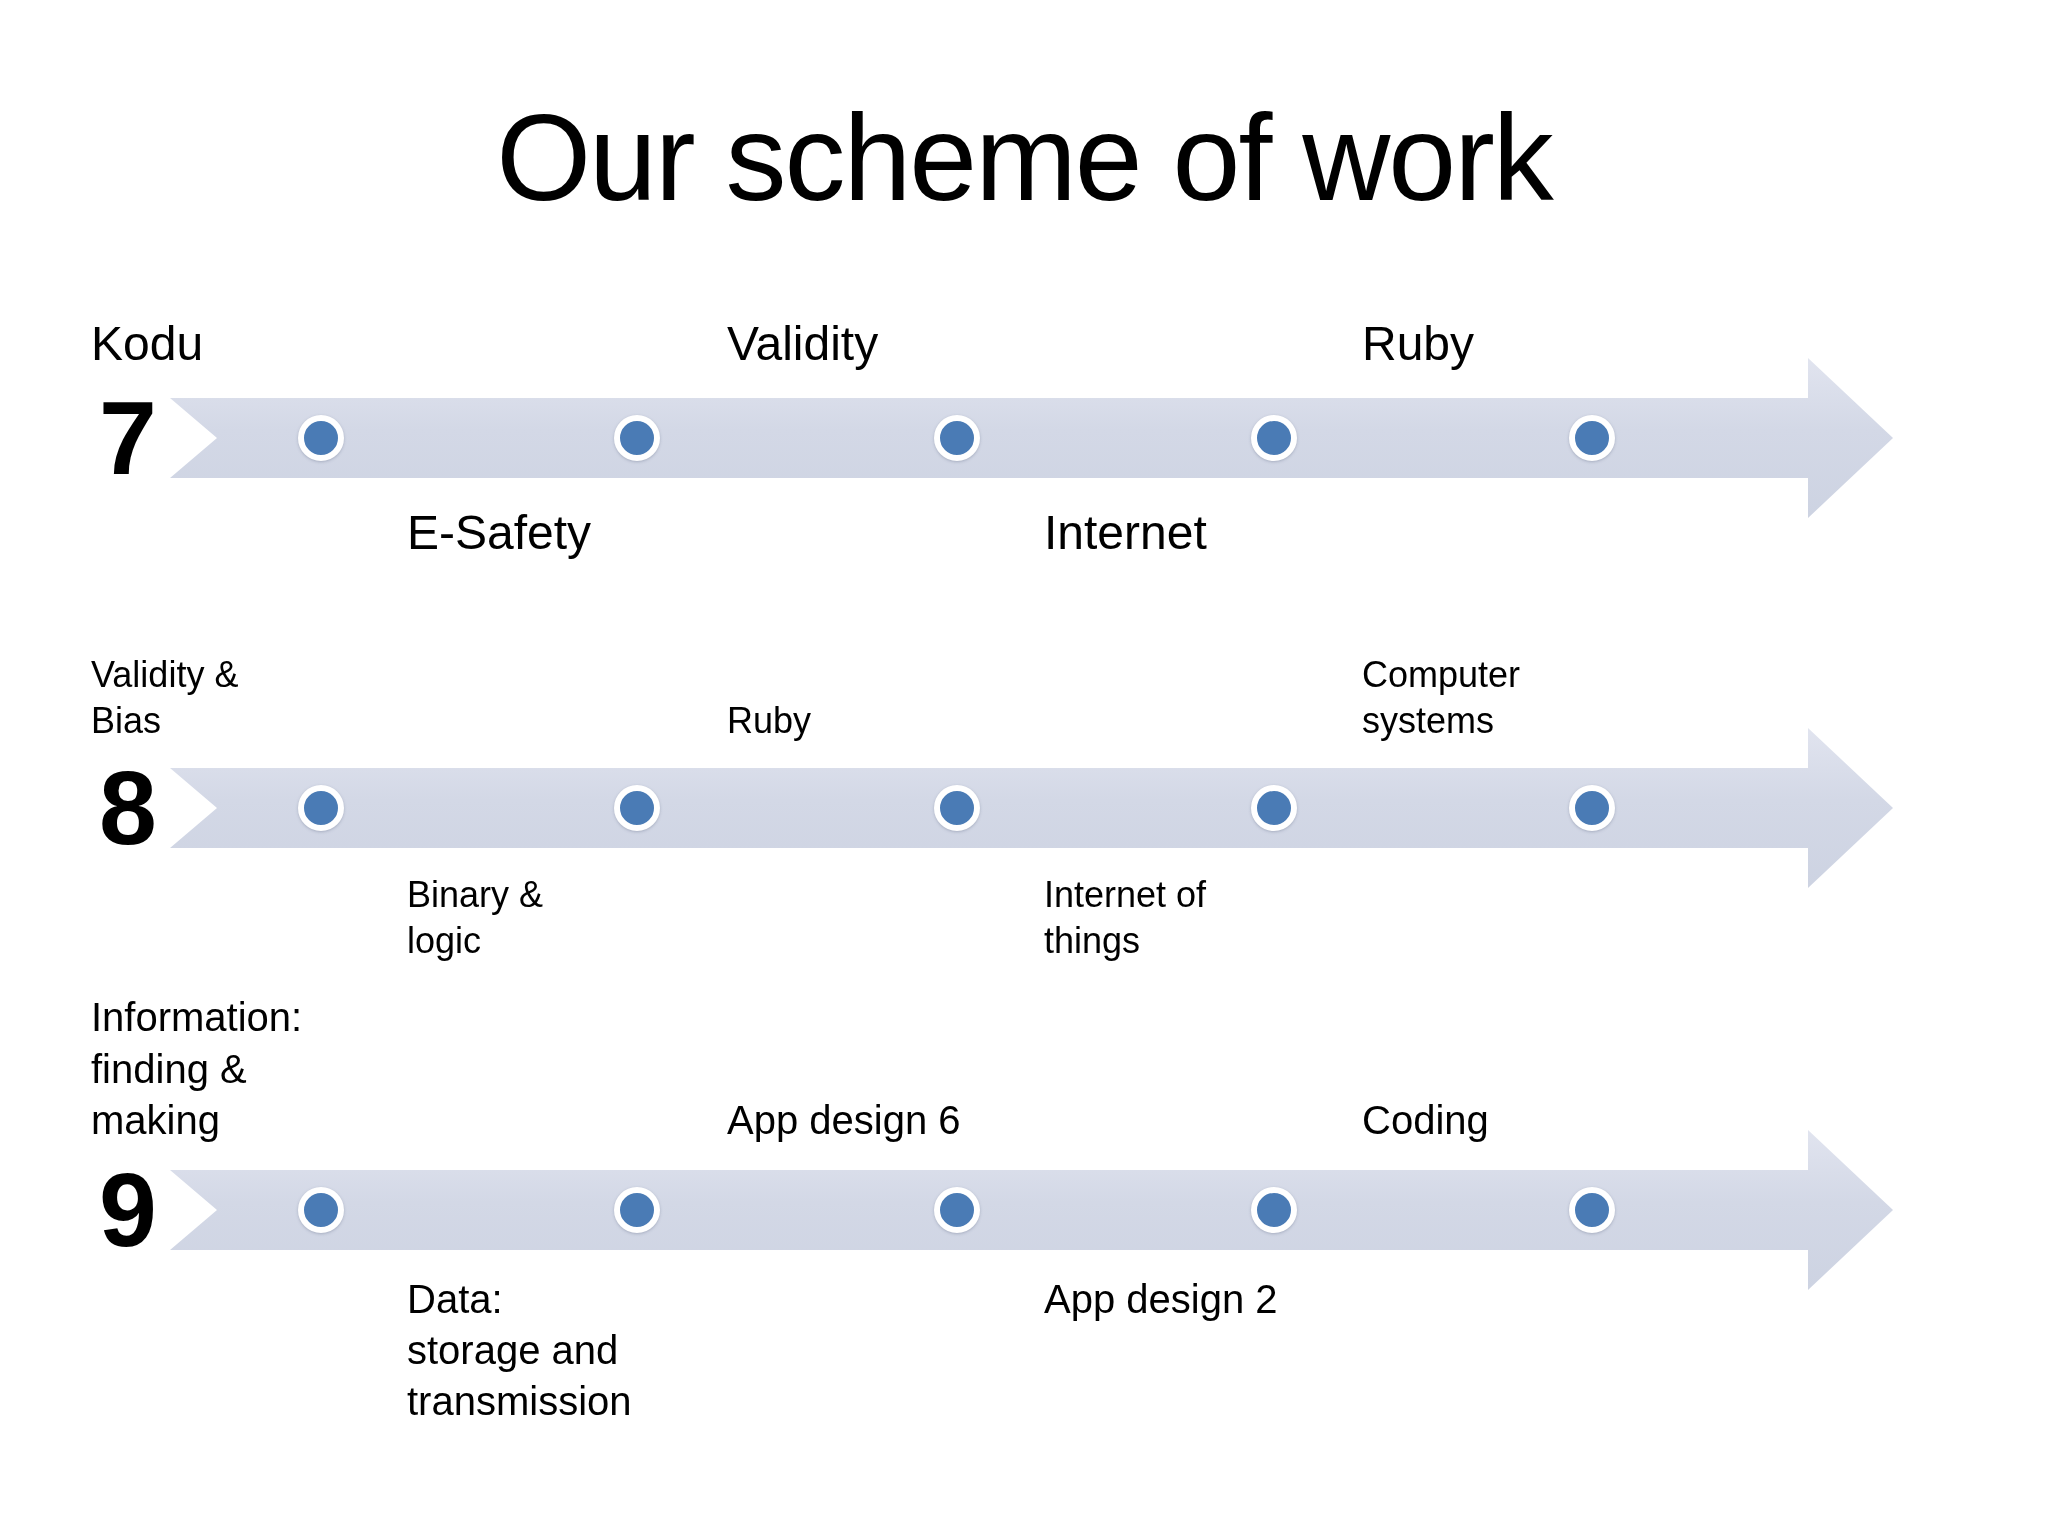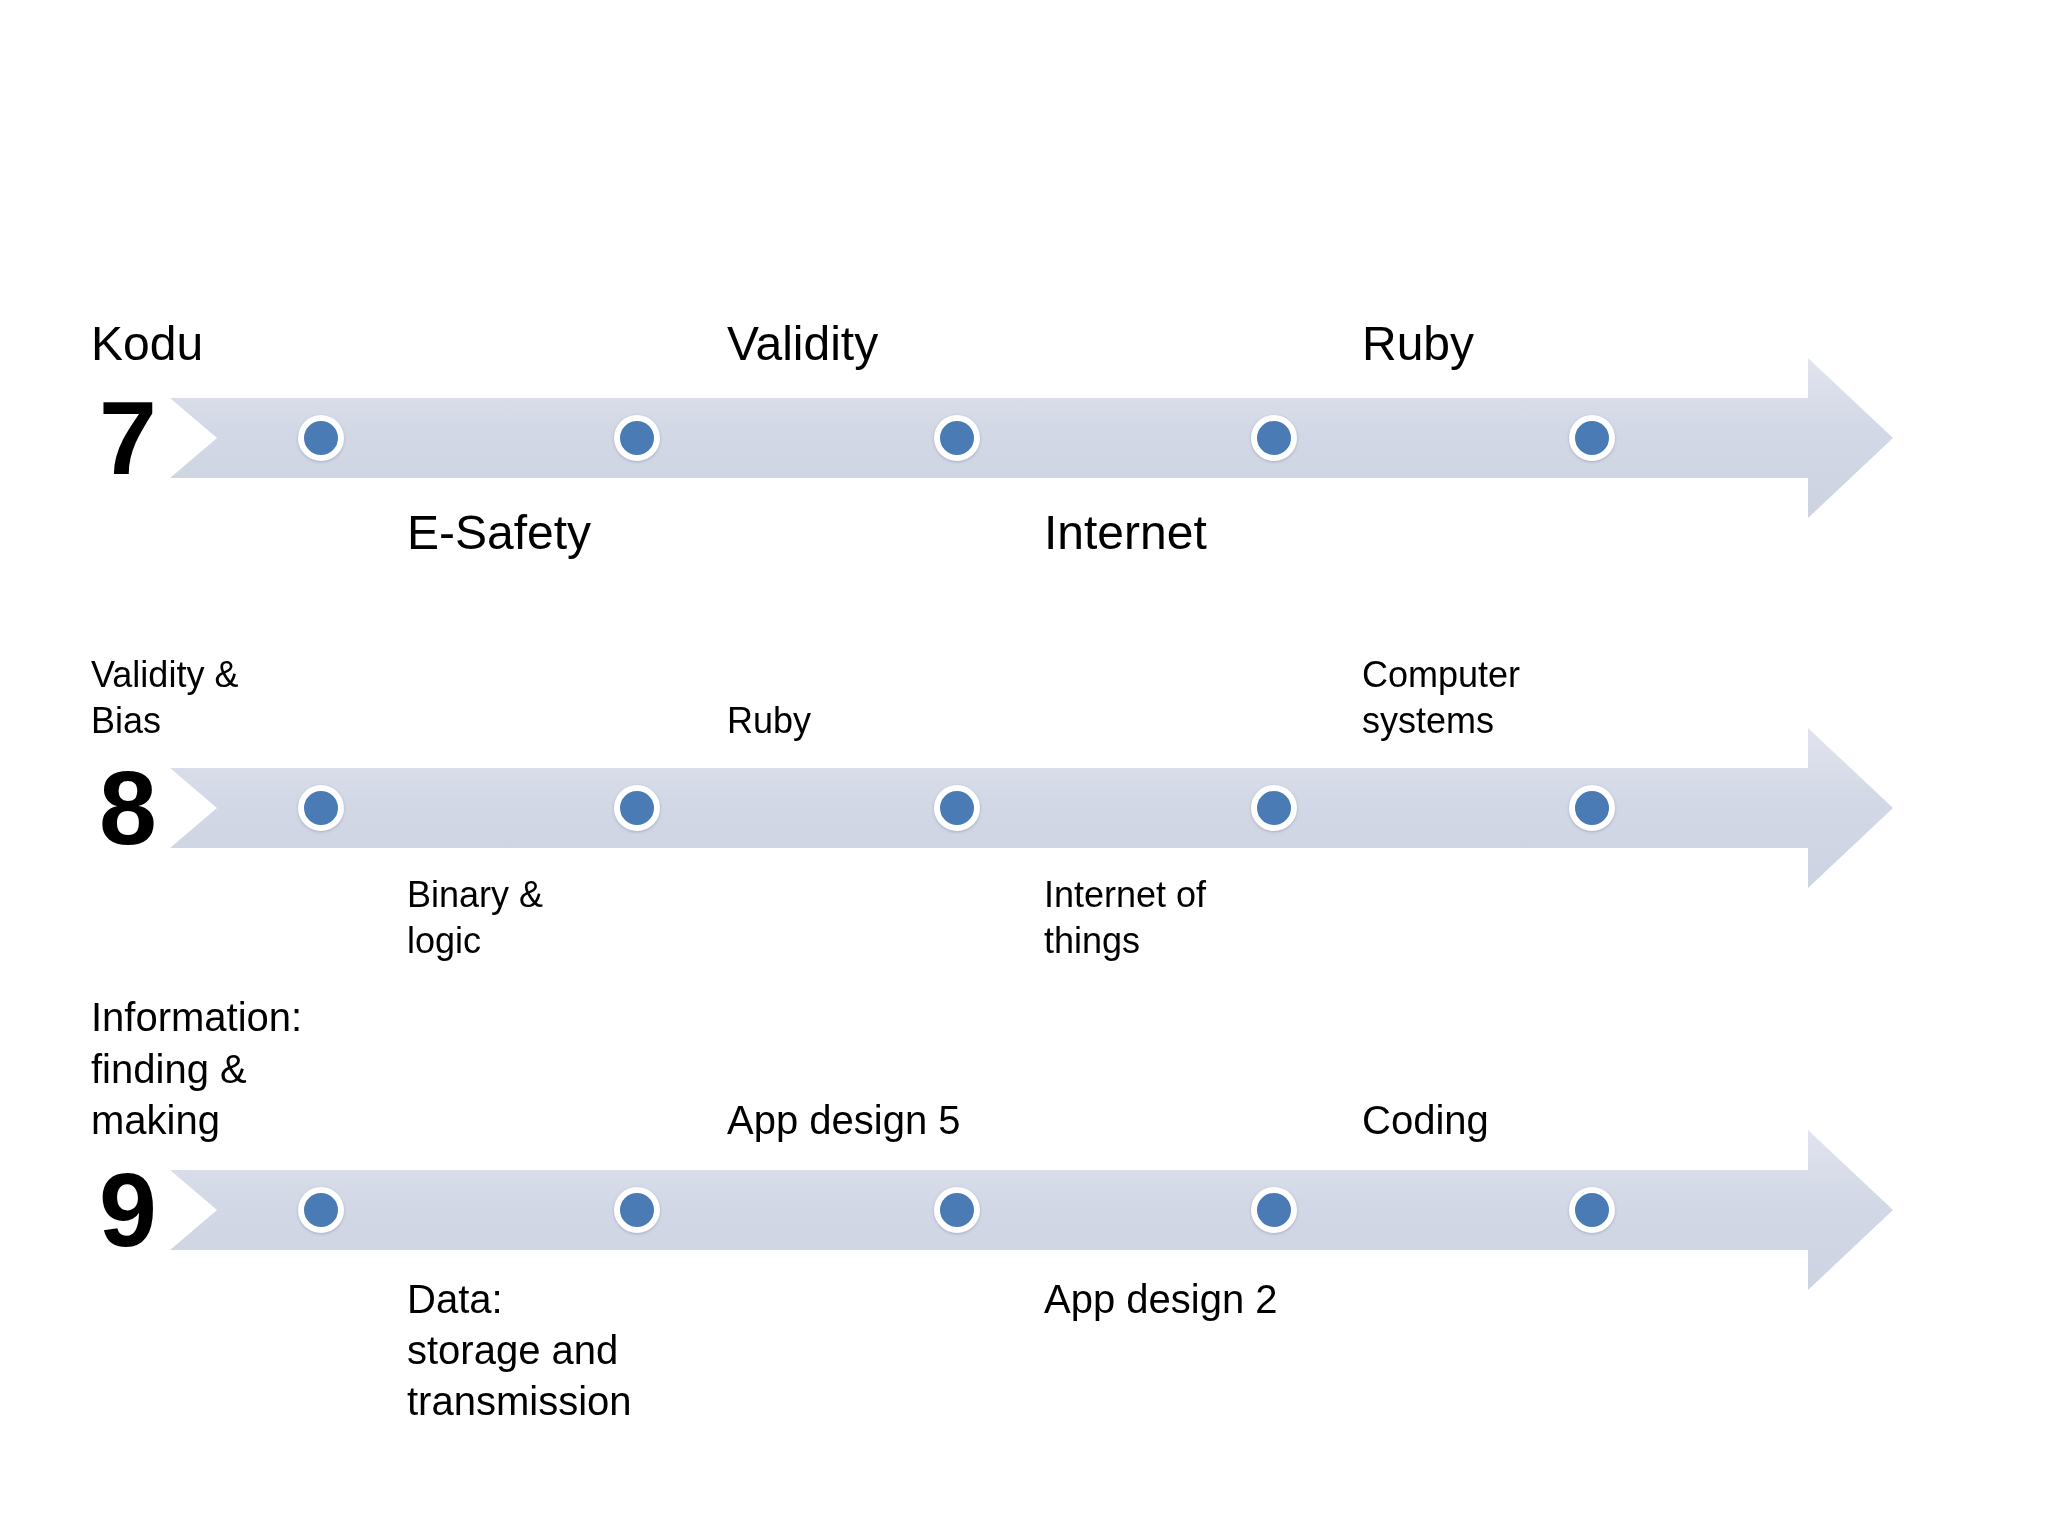--- a/index.html
+++ b/index.html
@@ -79,20 +79,21 @@
   .stop-label.below { top: 64px; }
   .r7 .stop-label { font-size: 48px; }
   .r8 .stop-label { font-size: 36px; }
   .r9 .stop-label { font-size: 40px; }
 </style>
 </head>
 <body>
 
 <div class="slide">
 
+  <h1 class="slide-title">Our scheme of work</h1>
 
   <div class="row-number r7">7</div>
   <div class="arrow r7"></div>
 
   <div class="stop r7" style="left:321px">
     <span class="dot"></span>
     <div class="stop-label above">Kodu</div>
   </div>
   <div class="stop r7" style="left:637px">
     <span class="dot"></span>
@@ -149,21 +150,21 @@
 making</div>
   </div>
   <div class="stop r9" style="left:637px">
     <span class="dot"></span>
     <div class="stop-label below">Data:
 storage and
 transmission</div>
   </div>
   <div class="stop r9" style="left:957px">
     <span class="dot"></span>
-    <div class="stop-label above">App design 5</div>
+    <div class="stop-label above">App design 6</div>
   </div>
   <div class="stop r9" style="left:1274px">
     <span class="dot"></span>
     <div class="stop-label below">App design 2</div>
   </div>
   <div class="stop r9" style="left:1592px">
     <span class="dot"></span>
     <div class="stop-label above">Coding</div>
   </div>
 

